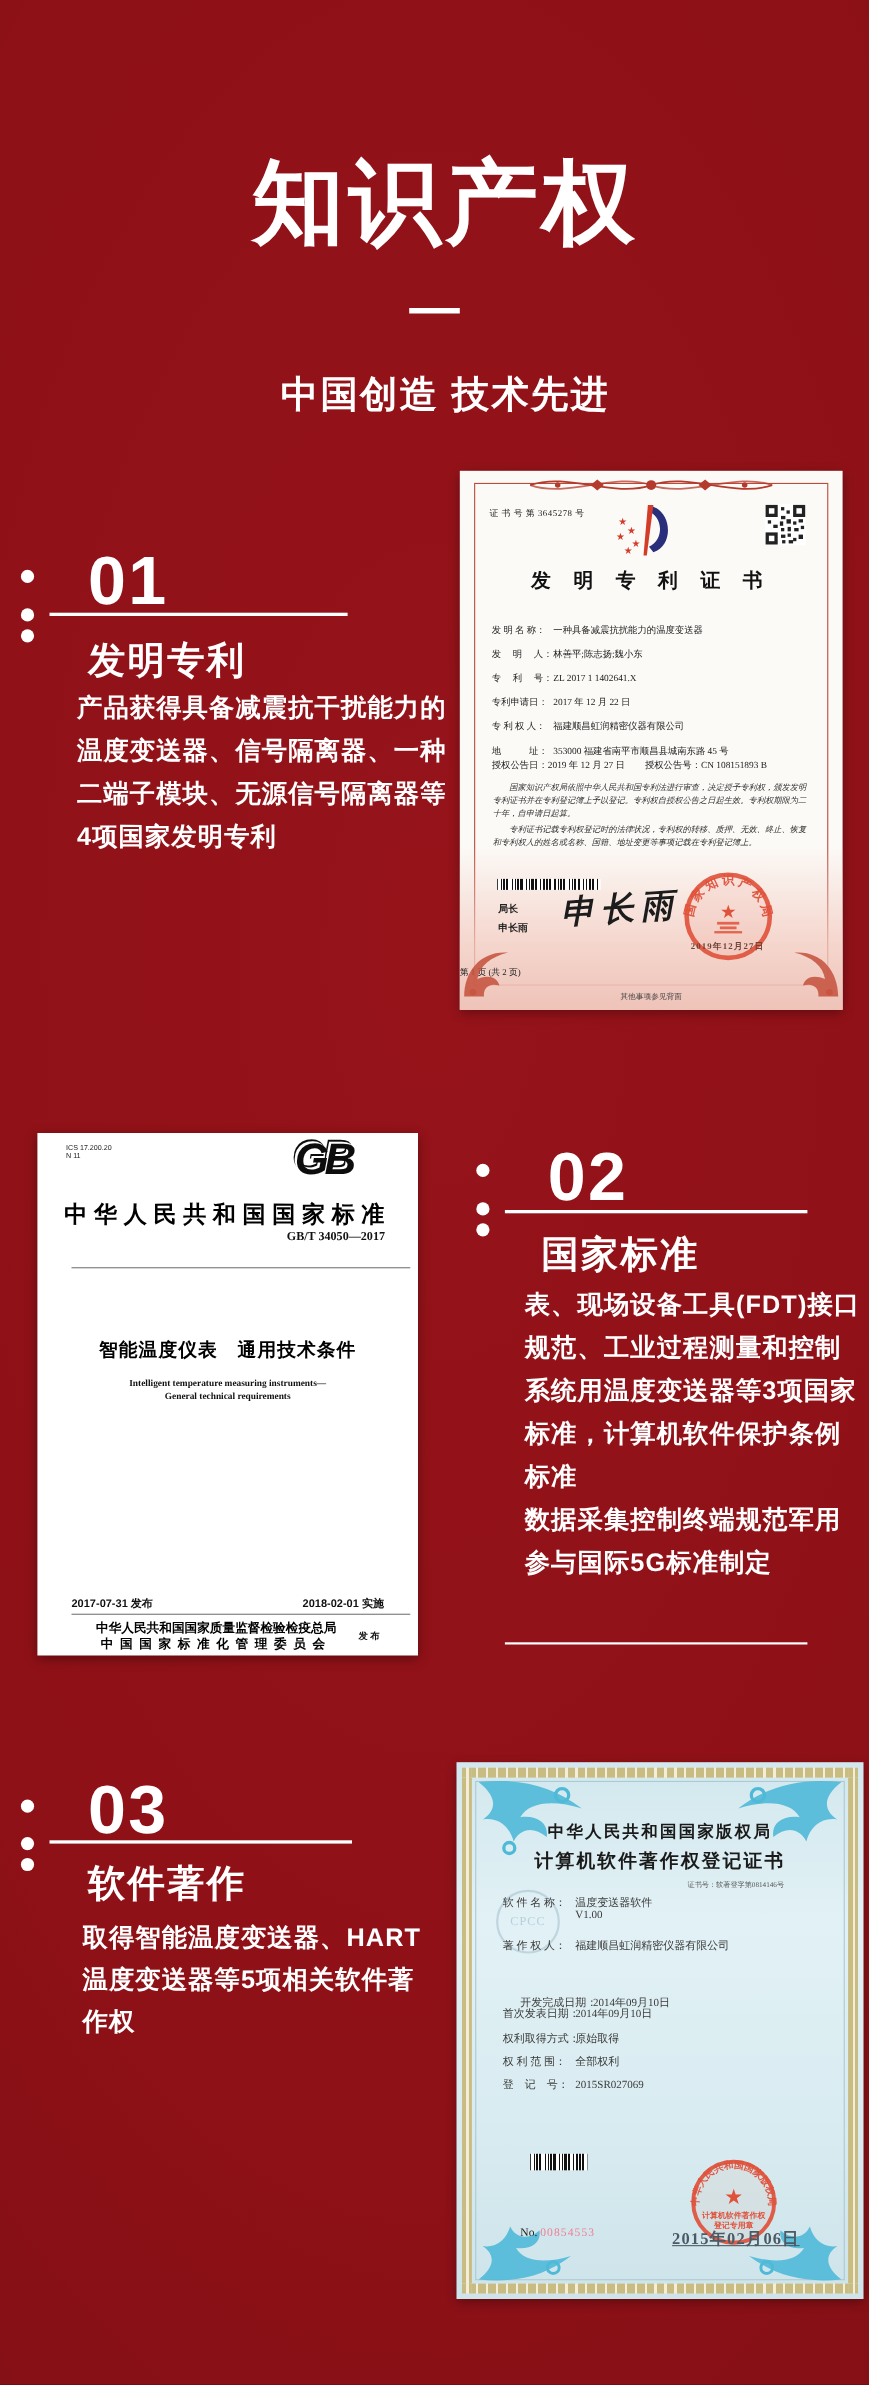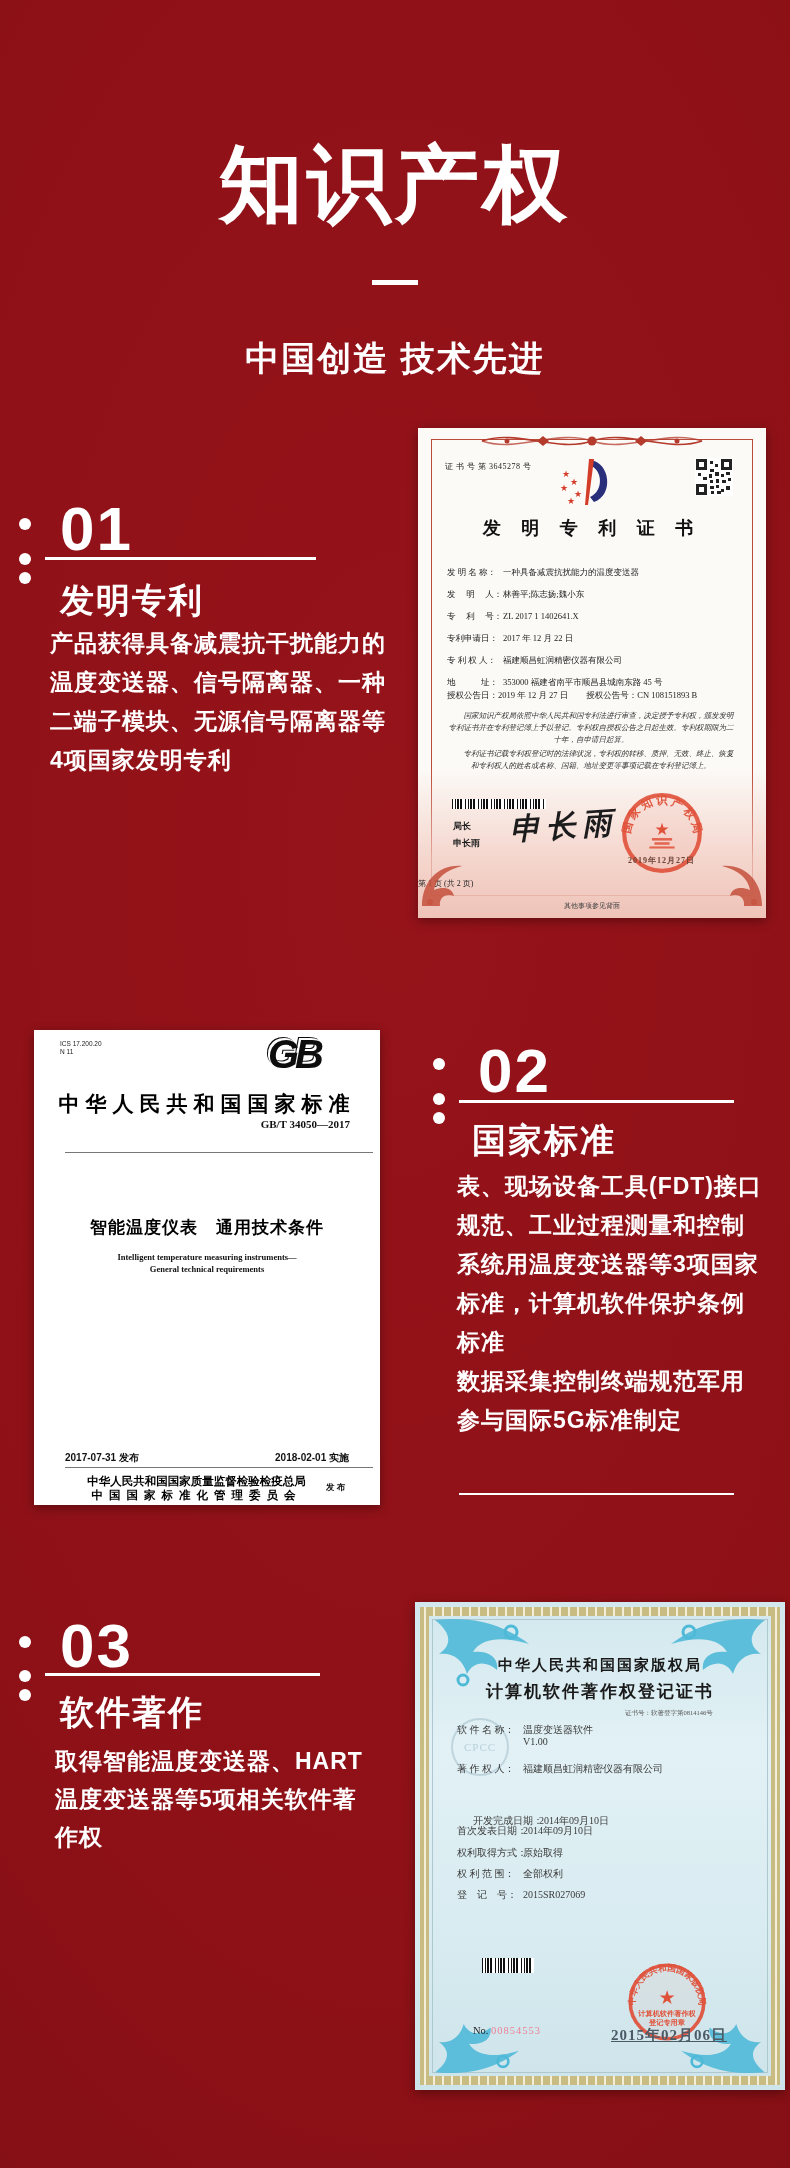--- a/index.html
+++ b/index.html
@@ -1,20 +1,20 @@
 <!DOCTYPE html>
 <html><head>
 <meta charset="utf-8">
 <style>
   html,body{margin:0;padding:0;background:#5a0b0e;}
   .page{position:relative;width:790px;height:2168px;margin:0 auto;overflow:hidden;
     background:radial-gradient(ellipse 120% 90% at 50% 40%, #96131a 0%, #8e1117 55%, #7c0e13 100%);
     font-family:"Liberation Sans","DejaVu Sans",sans-serif;}
   .abs{position:absolute;}
-  .wt{color:#ffffff;}
+  .wt{color:#ffffff;padding-left:20px;}
   
   .title{left:0;right:0;top:138px;text-align:center;font-size:84px;font-weight:900;letter-spacing:4px;line-height:92px;}
   .dash{left:372px;top:280px;width:46px;height:5px;background:#fff;}
   .subtitle{left:0;right:0;top:336px;text-align:center;font-size:34px;font-weight:700;letter-spacing:2px;}
   
   .dot{width:12px;height:12px;border-radius:50%;background:#fff;}
   .secnum{font-size:62px;font-weight:800;line-height:56px;letter-spacing:2px;}
   .numline{height:3px;background:#fff;}
   .secheading{font-size:34px;font-weight:800;letter-spacing:2px;}
   .secbody{font-size:23px;font-weight:600;letter-spacing:1px;}
@@ -138,21 +138,21 @@
       <div class="prow"><span class="plabel">专利申请日：</span><span>2017 年 12 月 22 日</span></div>
       <div class="prow"><span class="plabel">专 利 权 人：</span><span>福建顺昌虹润精密仪器有限公司</span></div>
       <div class="prow"><span class="plabel">地　　　址：</span><span>353000 福建省南平市顺昌县城南东路 45 号</span></div>
     </div>
 
     <div class="abs" style="left:29px;top:262px;font-size:8.5px;white-space:nowrap;">
       <span>授权公告日：2019 年 12 月 27 日</span>
       <span style="margin-left:16px;">授权公告号：CN 108151893 B</span>
     </div>
 
-    <div class="abs legal" style="left:30px;top:282px;width:286px;text-align:center;">
+    <div class="abs legal" style="left:30px;top:282px;width:286px;">
       <p>国家知识产权局依照中华人民共和国专利法进行审查，决定授予专利权，颁发发明专利证书并在专利登记簿上予以登记。专利权自授权公告之日起生效。专利权期限为二十年，自申请日起算。</p>
       <p>专利证书记载专利权登记时的法律状况，专利权的转移、质押、无效、终止、恢复和专利权人的姓名或名称、国籍、地址变更等事项记载在专利登记簿上。</p>
     </div>
 
     <div class="abs barcode" style="left:34px;top:371px;width:94px;height:10px;"></div>
 
     <div class="abs" style="left:35px;top:392px;font-size:9px;font-weight:700;">局长</div>
     <div class="abs" style="left:35px;top:409px;font-size:9px;font-weight:700;">申长雨</div>
     <div class="abs" style="left:92px;top:378px;font-size:30px;font-weight:700;font-style:italic;color:#1c1c1c;transform:rotate(-4deg);letter-spacing:6px;">申长雨</div>
 

